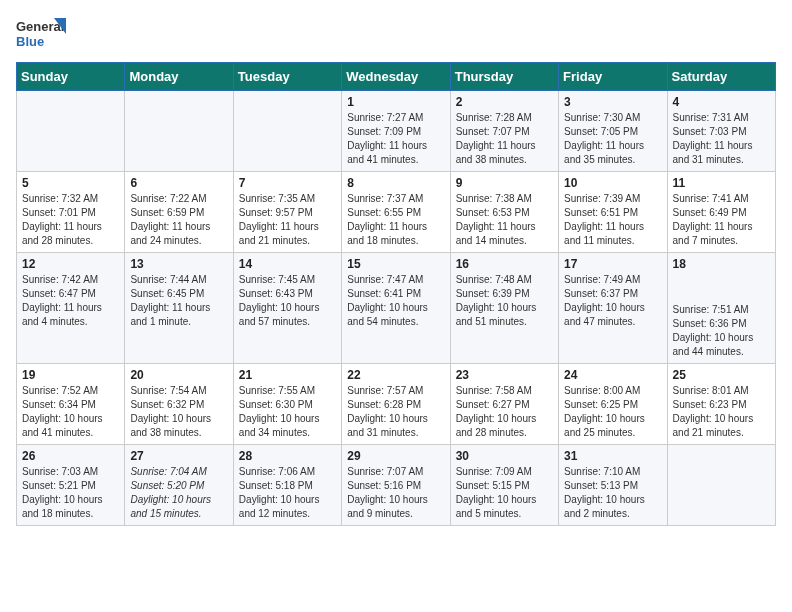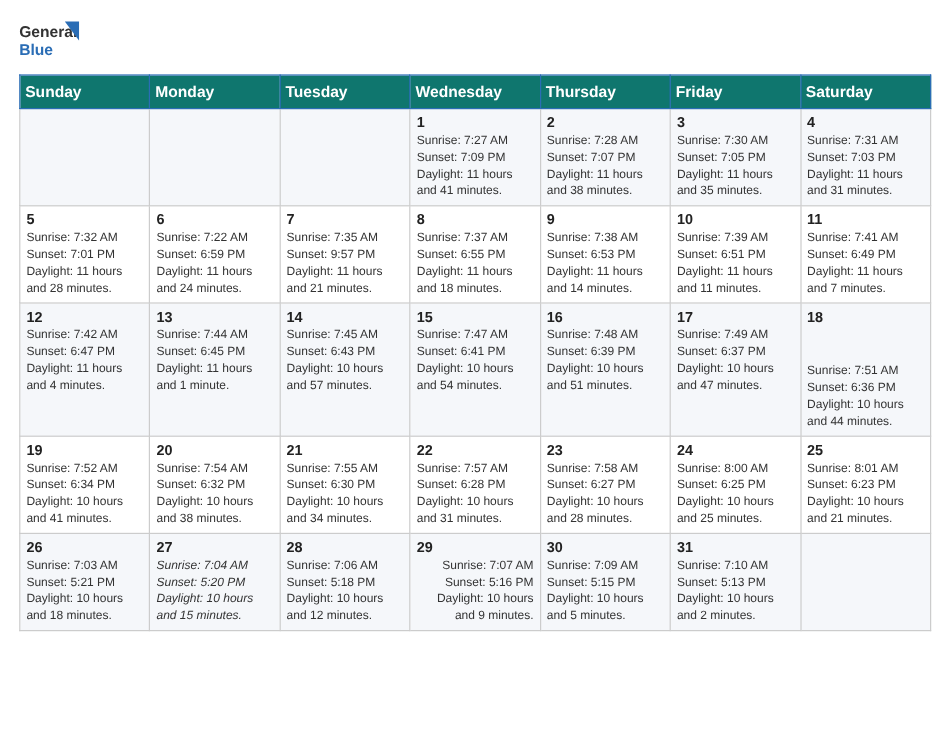--- a/index.html
+++ b/index.html
@@ -314,21 +314,21 @@
         </td>
         <td>
           <span class="day-number">28</span>
           <div class="cell-text" style="white-space: pre-line;">Sunrise: 7:06 AM
 Sunset: 5:18 PM
 Daylight: 10 hours
 and 12 minutes.</div>
         </td>
         <td>
           <span class="day-number">29</span>
-          <div class="cell-text" style="white-space: pre-line; text-align: right;">Sunrise: 7:07 AM
+          <div class="cell-text" style="white-space: pre-line;">Sunrise: 7:07 AM
 Sunset: 5:16 PM
 Daylight: 10 hours
 and 9 minutes.</div>
         </td>
         <td>
           <span class="day-number">30</span>
           <div class="cell-text" style="white-space: pre-line;">Sunrise: 7:09 AM
 Sunset: 5:15 PM
 Daylight: 10 hours
 and 5 minutes.</div>

